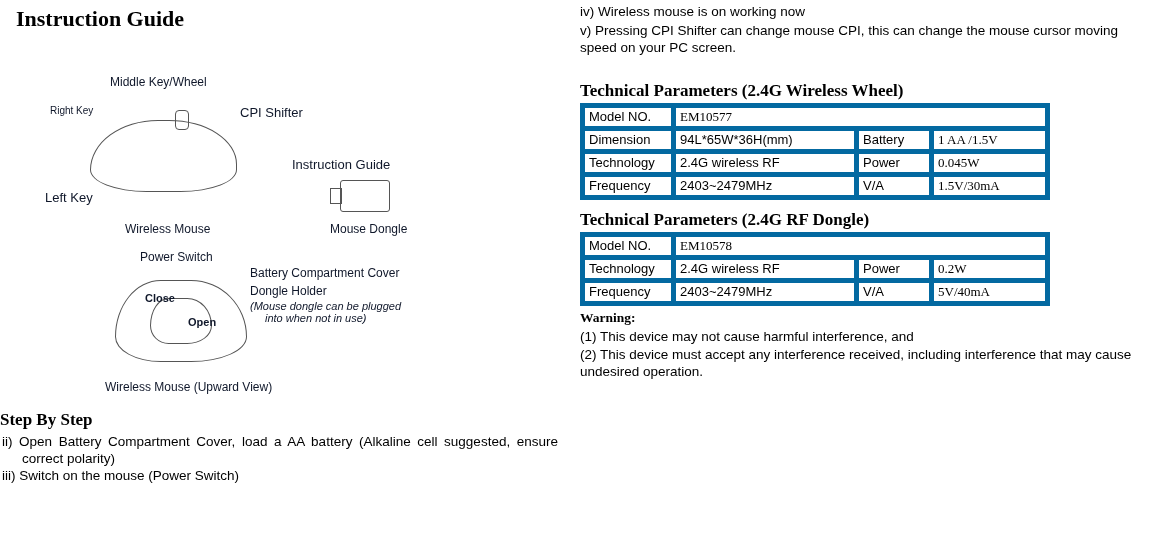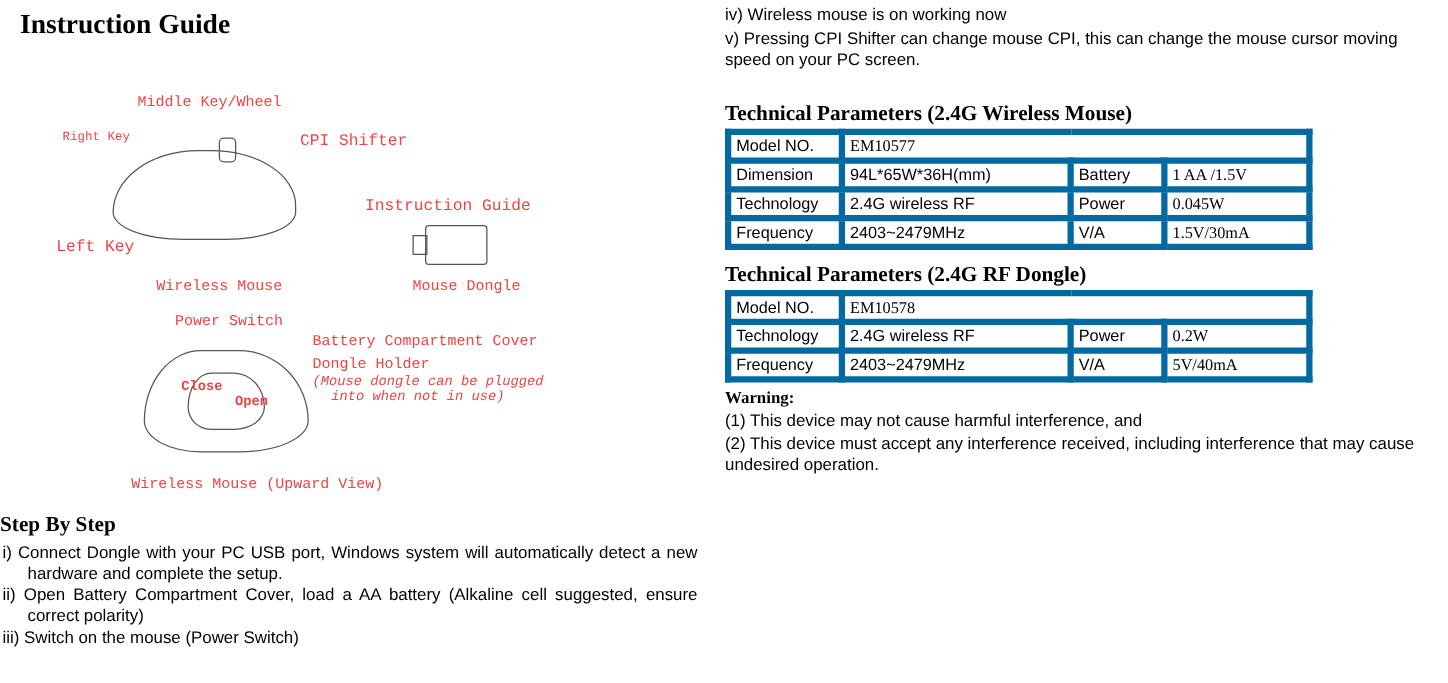--- a/index.html
+++ b/index.html
@@ -65,23 +65,23 @@
     border:1px solid #555; border-radius:3px;
   }
   .dongle-plug {
     position: absolute;
     left: 300px; top: 148px;
     width:10px; height:14px;
     border:1px solid #555;
   }
   .label {
     position: absolute;
-    font-family: Liberation Mono, monospace;
+    font-family: Liberation Sans, sans-serif;
     font-size: 12px;
-    color: #ef4444;
+    color: #0f172a;
     white-space: nowrap;
   }
   .lbl-mk { left:80px; top:35px; }
   .lbl-rk { left:20px; top:65px; font-size:10px;}
   .lbl-cpi { left:210px; top:65px; font-size:13px;}
   .lbl-ig { left:262px; top:117px; font-size:13px;}
   .lbl-lk { left:15px; top:150px; font-size:13px;}
   .lbl-wm { left:95px; top:182px; }
   .lbl-md { left:300px; top:182px; }
 
@@ -102,21 +102,21 @@
     position:absolute; left:100px; top:58px;
     width:60px; height:44px;
     border:1px solid #555;
     border-radius: 30% 40% 40% 30% / 60% 60% 40% 40%;
   }
   .lbl-ps   { left:90px;  top:10px; }
   .lbl-bcc  { left:200px; top:26px; }
   .lbl-dh   { left:200px; top:44px; }
   .lbl-note1{ left:200px; top:60px; font-style:italic; font-size:11px;}
   .lbl-note2{ left:215px; top:72px; font-style:italic; font-size:11px;}
-  .lbl-close{ left:95px;  top:64px; font-weight:bold; font-size:11px;}
+  .lbl-close{ left:95px;  top:52px; font-weight:bold; font-size:11px;}
   .lbl-open { left:138px; top:76px; font-weight:bold; font-size:11px;}
   .lbl-wmuv { left:55px;  top:140px; }
 
   ol.steps {
     margin: 4px 0 0 0;
     padding-left: 2px;
     list-style: none;
   }
   ol.steps li {
     margin-bottom: 0;
@@ -190,45 +190,41 @@
       <span class="label lbl-note1">(Mouse dongle can be plugged</span>
       <span class="label lbl-note2">into when not in use)</span>
       <span class="label lbl-close">Close</span>
       <span class="label lbl-open">Open</span>
       <span class="label lbl-wmuv">Wireless Mouse (Upward View)</span>
     </div>
 
     <h2 class="section">Step By Step</h2>
     <ol class="steps">
       <li>
-        <span class="marker">i)</span>
-        <span>Connect Dongle with your PC USB port, Windows system will automatically detect a new hardware and complete the setup.</span>
-      </li>
-      <li>
         <span class="marker">ii)</span>
         <span>Open Battery Compartment Cover,  load a AA battery (Alkaline cell suggested, ensure correct polarity)</span>
       </li>
       <li>
         <span class="marker">iii)</span>
         <span>Switch on the mouse (Power Switch)</span>
       </li>
     </ol>
   </div>
 
   <div class="col col-right right-text">
     <p>
       <span>iv)</span>
       <span>Wireless mouse is on working now</span>
     </p>
     <p>
       <span>v)</span>
       <span>Pressing CPI Shifter can change mouse CPI, this can change the mouse cursor moving speed on your PC screen.</span>
     </p>
 
-    <h2 class="section" style="margin-top:24px;">Technical Parameters (2.4G Wireless Mouse)</h2>
+    <h2 class="section" style="margin-top:24px;">Technical Parameters (2.4G Wireless Wheel)</h2>
     <table class="spec">
       <tbody>
           <tr>
         <td class="kh">Model NO.</td>
         <td colspan="3" class="serif">EM10577</td>
       </tr>
       <tr>
         <td class="kh">Dimension</td>
         <td class="v1">94L*65W*36H(mm)</td>
         <td class="kh2">Battery</td>

